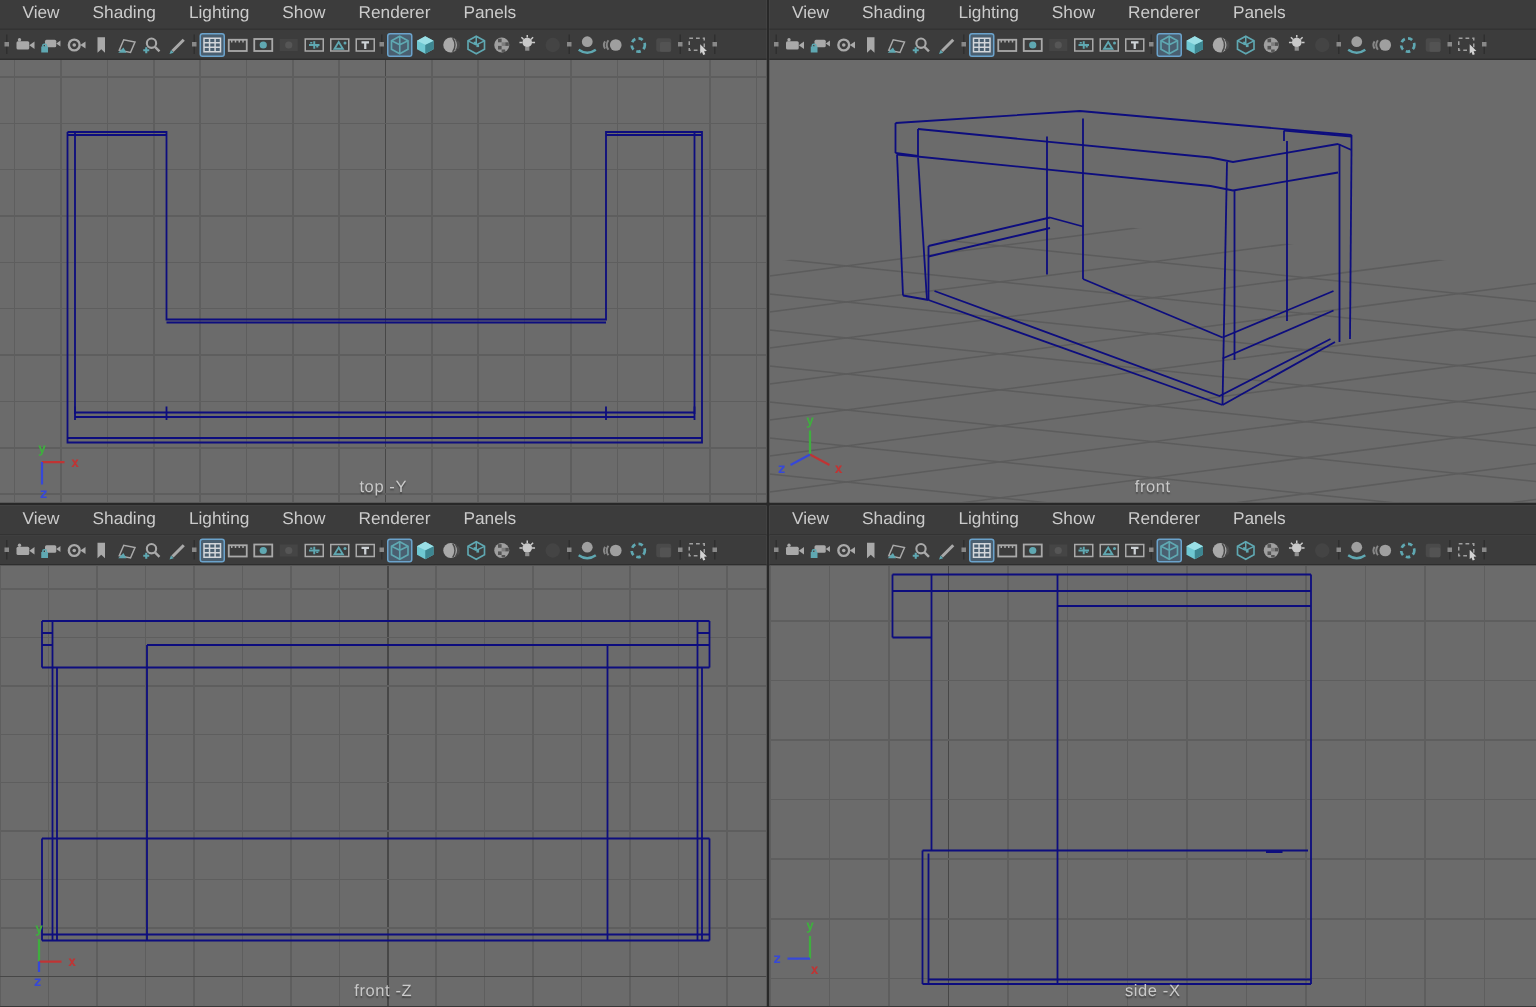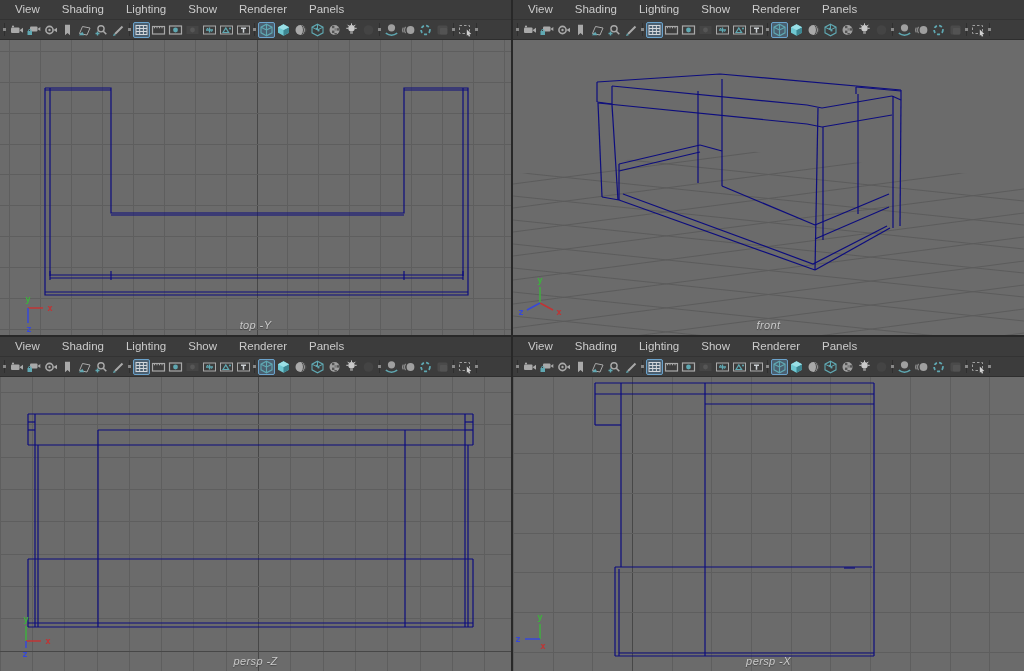--- a/index.html
+++ b/index.html
@@ -10,21 +10,21 @@
   .toolbar{height:20px;flex:0 0 20px;background:#3c3c3c;display:flex;align-items:center;padding-left:2px;border-bottom:1px solid #2e2e2e;box-sizing:border-box;overflow:hidden;}
   .ticon{width:17px;height:16px;display:inline-flex;align-items:center;justify-content:center;border:1px solid transparent;border-radius:2px;box-sizing:border-box;flex:0 0 auto;}
   .ticon svg{display:block;}
   .ticon.active{background:#4a5f70;border-color:#6ba3cc;}
   .ticon.dim{opacity:.5;}
   .tsep{width:6px;height:15px;position:relative;flex:0 0 auto;}
   .tsep::after{content:'';position:absolute;left:2px;top:1px;bottom:1px;width:1px;background:#2f2f2f;}
   .tsep::before{content:'';position:absolute;left:1px;top:6px;width:3px;height:3px;background:#888;z-index:1;}
   .content{position:relative;flex:1 1 auto;background:#6b6b6b;overflow:hidden;}
   .content svg.vp{position:absolute;inset:0;width:100%;height:100%;}
-  .vplabel{position:absolute;left:0;right:0;bottom:4px;text-align:center;color:#c9c9c9;font-size:11px;letter-spacing:.4px;text-shadow:0 1px 1px rgba(0,0,0,.35);pointer-events:none;font-style:italic;}
+  .vplabel{position:absolute;left:0;right:0;bottom:4px;text-align:center;color:#c9c9c9;font-size:11px;letter-spacing:.4px;text-shadow:0 1px 1px rgba(0,0,0,.35);pointer-events:none;}
 </style>
 </head>
 <body>
 
 <div class="app">
 
   <div class="pane">
     <div class="menubar">
         <span class="mitem">View</span>
         <span class="mitem">Shading</span>
@@ -779,21 +779,21 @@
           </g>
           <g font-family="&quot;DejaVu Sans Mono&quot;, monospace" font-size="9" font-weight="bold" text-anchor="middle">
             <line x1="26" y1="264" x2="26" y2="249" stroke="#3fae3f" stroke-width="1.5"></line>
             <text x="26" y="245" fill="#3fae3f">y</text>
             <line x1="26" y1="264" x2="41" y2="264" stroke="#c03434" stroke-width="1.5"></line>
             <text x="48" y="267" fill="#c03434">x</text>
             <line x1="26" y1="264" x2="26" y2="271" stroke="#3648d8" stroke-width="1.5"></line>
             <text x="25" y="280" fill="#3648d8">z</text>
           </g>
         </svg>
-      <div class="vplabel">persp -Z</div>
+      <div class="vplabel">front -Z</div>
     </div>
   </div>
 
   <div class="pane">
     <div class="menubar">
         <span class="mitem">View</span>
         <span class="mitem">Shading</span>
         <span class="mitem">Lighting</span>
         <span class="mitem">Show</span>
         <span class="mitem">Renderer</span>
@@ -1017,17 +1017,17 @@
             <polyline points="331,191 342,191"></polyline>
           </g>
           <g font-family="&quot;DejaVu Sans Mono&quot;, monospace" font-size="9" font-weight="bold" text-anchor="middle">
             <line x1="27" y1="262" x2="27" y2="247" stroke="#3fae3f" stroke-width="1.5"></line>
             <text x="27" y="243" fill="#3fae3f">y</text>
             <line x1="27" y1="262" x2="12" y2="262" stroke="#3648d8" stroke-width="1.5"></line>
             <text x="5" y="265" fill="#3648d8">z</text>
             <text x="30" y="272" fill="#c03434">x</text>
           </g>
         </svg>
-      <div class="vplabel">persp -X</div>
+      <div class="vplabel">side -X</div>
     </div>
   </div>
 
 </div>
 
 </body></html>

